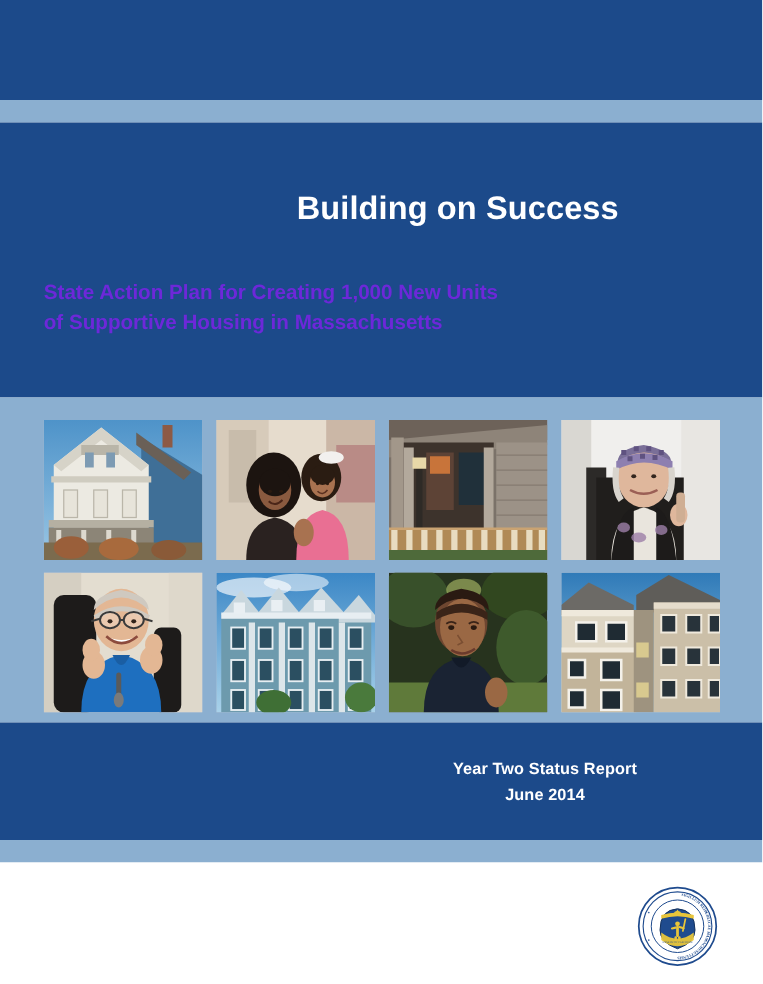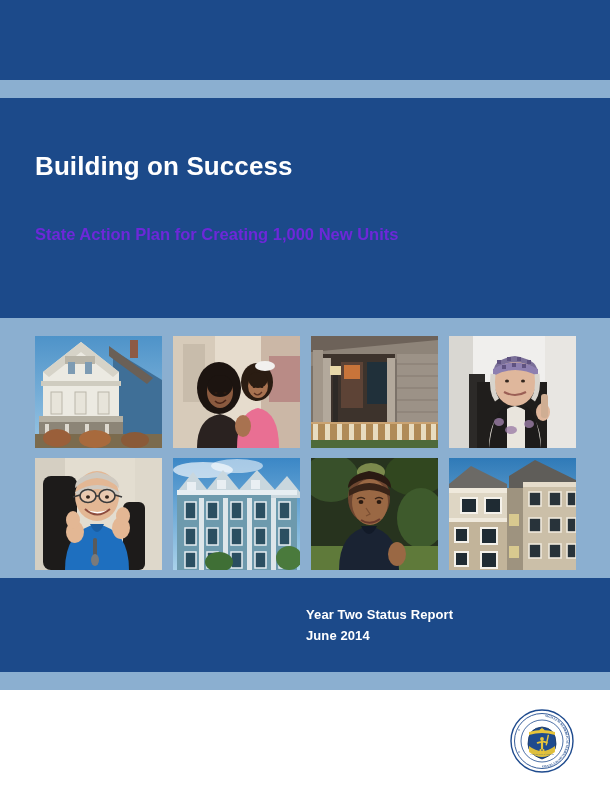--- a/index.html
+++ b/index.html
@@ -39,20 +39,21 @@
     top: 152px;
     width: 460px;
   }
   .main-title {
     color: #ffffff;
     font-size: 26px;
     font-weight: bold;
     letter-spacing: 0.1px;
     margin: 0 0 42px 0;
     line-height: 1.1;
+    text-align: right;
   }
   .subtitle {
     color: #6d28d9;
     font-size: 16.5px;
     font-weight: bold;
     line-height: 1.45;
     margin: 0;
   }
   .subtitle-line { display: block; }
 
@@ -83,20 +84,21 @@
     top: 604px;
     width: 260px;
   }
   .report-line {
     display: block;
     color: #ffffff;
     font-size: 13px;
     font-weight: bold;
     line-height: 1.62;
     letter-spacing: 0.1px;
+    text-align: center;
   }
 
   
   .seal {
     position: absolute;
     left: 509px;
     top: 708px;
     width: 66px;
     height: 66px;
   }
@@ -112,20 +114,21 @@
   <div class="band band-hero"></div>
   <div class="band band-photos"></div>
   <div class="band band-dark-bottom"></div>
   <div class="band band-light-bottom"></div>
   <div class="band band-white-bottom"></div>
 
   <div class="title-block">
     <h1 class="main-title">Building on Success</h1>
     <p class="subtitle">
       <span class="subtitle-line">State Action Plan for Creating 1,000 New Units</span>
+      <span class="subtitle-line">of Supportive Housing in Massachusetts</span>
     </p>
   </div>
 
   <div class="photo-grid">
 
     <div class="photo">
       <svg viewBox="0 0 127 112" preserveAspectRatio="none">
         <defs>
             <linearGradient id="sky1" x1="0" y1="0" x2="0" y2="1">
           <stop offset="0" stop-color="#4e93c9"></stop>

